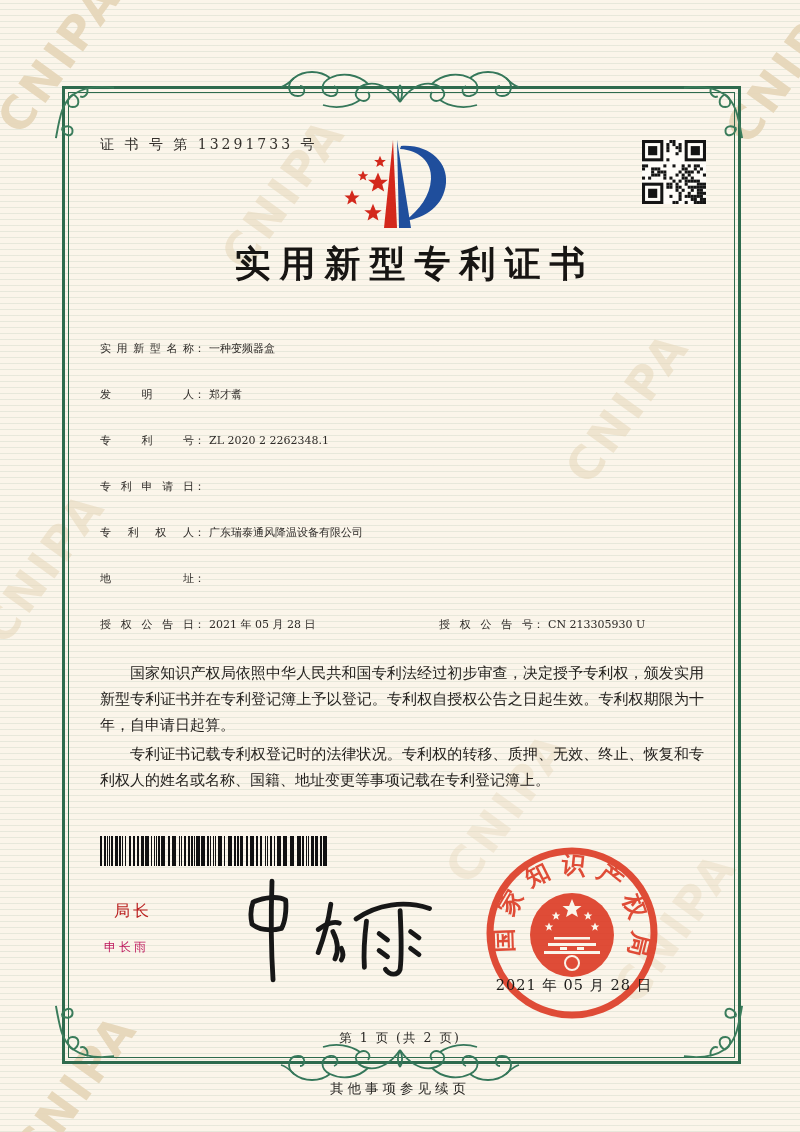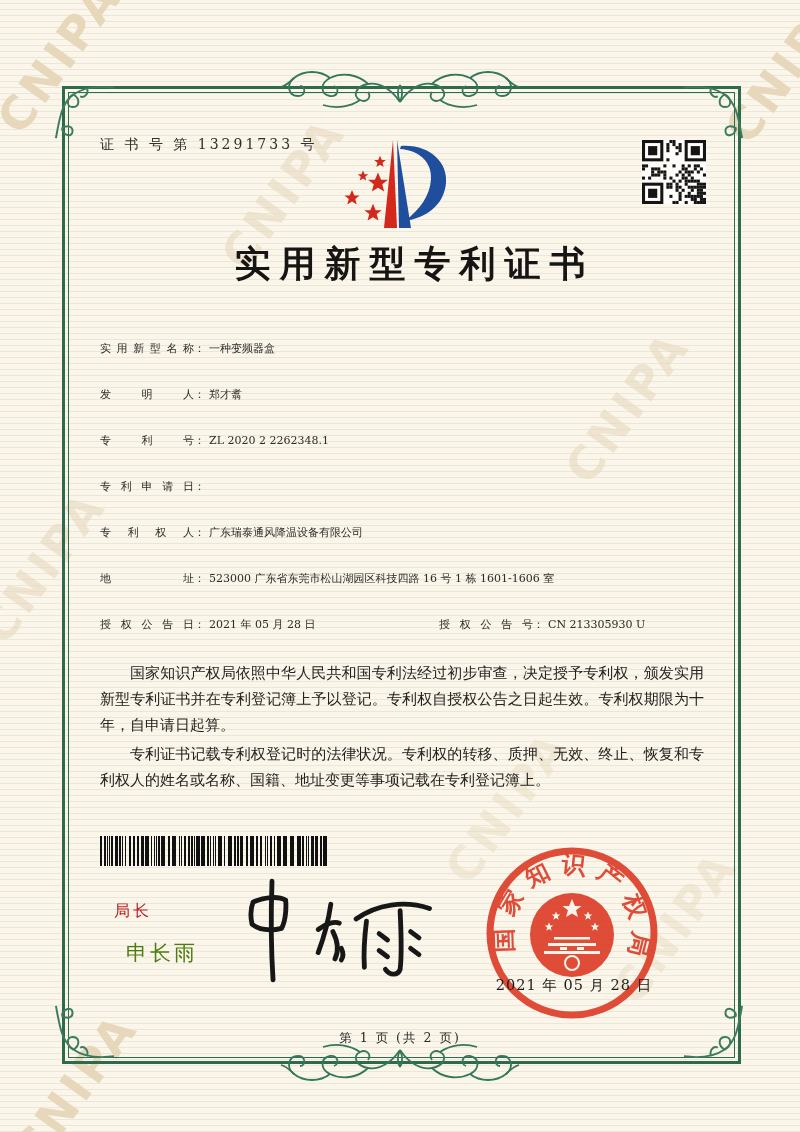--- a/index.html
+++ b/index.html
@@ -51,21 +51,21 @@
   .grant-pair{display:flex;}
   .grant-pair .gv{width:196px;}
   .gap{width:34px;}
   .paras{position:absolute;left:100px;top:660px;width:604px;}
   .para{
     margin:0 0 3px 0;font-size:15px;line-height:26px;text-indent:2em;
     text-align:justify;color:#24221f;
   }
   .barcode{position:absolute;left:100px;top:836px;width:232px;height:30px;}
   .sig-title{position:absolute;left:114px;top:901px;font-size:16px;letter-spacing:3px;color:#b91c1c;}
-  .sig-name{position:absolute;left:126px;top:939px;font-size:21px;letter-spacing:3px;color:#4d7c0f;}
+  .sig-name{position:absolute;left:104px;top:939px;font-size:12px;letter-spacing:3px;color:#be185d;}
   .sig-img{position:absolute;left:230px;top:874px;width:210px;height:112px;}
   .seal{position:absolute;left:482px;top:843px;width:180px;height:180px;}
   .seal-date{
     position:absolute;left:488px;top:976px;width:172px;text-align:center;
     font-size:14.5px;letter-spacing:1px;color:#1b1a18;z-index:5;
   }
   .footer-page{position:absolute;left:0;right:0;top:1030px;text-align:center;font-size:12.5px;letter-spacing:2px;color:#2a2825;}
   .footer-note{position:absolute;left:0;right:0;top:1080px;text-align:center;font-size:13.5px;letter-spacing:4px;color:#2a2825;}
 </style>
 </head>
@@ -294,21 +294,20 @@
           <span class="f-colon">：</span>
       </div>
       <div class="f-row">
         <span class="f-label">专利权人</span>
           <span class="f-colon">：</span>
           <span class="f-value">广东瑞泰通风降温设备有限公司</span>
       </div>
       <div class="f-row">
         <span class="f-label">地址</span>
           <span class="f-colon">：</span>
-          <span class="f-value" style="max-width:470px">523000 广东省东莞市松山湖园区科技四路 16 号 1 栋 1601-1606 室</span>
       </div>
       <div class="f-row">
         <span class="grant-pair">
           <span class="f-label">授权公告日</span>
             <span class="f-colon">：</span>
             <span class="gv">2021 年 05 月 28 日</span>
         </span>
         <span class="gap"></span>
         <span class="grant-pair">
           <span class="f-label">授权公告号</span>
@@ -426,14 +425,15 @@
             <rect x="78" y="104" width="7" height="3"></rect>
             <rect x="95" y="104" width="7" height="3"></rect>
           </g>
           <circle cx="90" cy="120" r="7" fill="none" stroke="#fbf5ea" stroke-width="2"></circle>
         </g>
       </g>
     </svg>
     <div class="seal-date">2021 年 05 月 28 日</div>
 
     <div class="footer-page">第 1 页 (共 2 页)</div>
+    <div class="footer-note">其他事项参见续页</div>
   </div>
 </div>
 
 </body></html>

